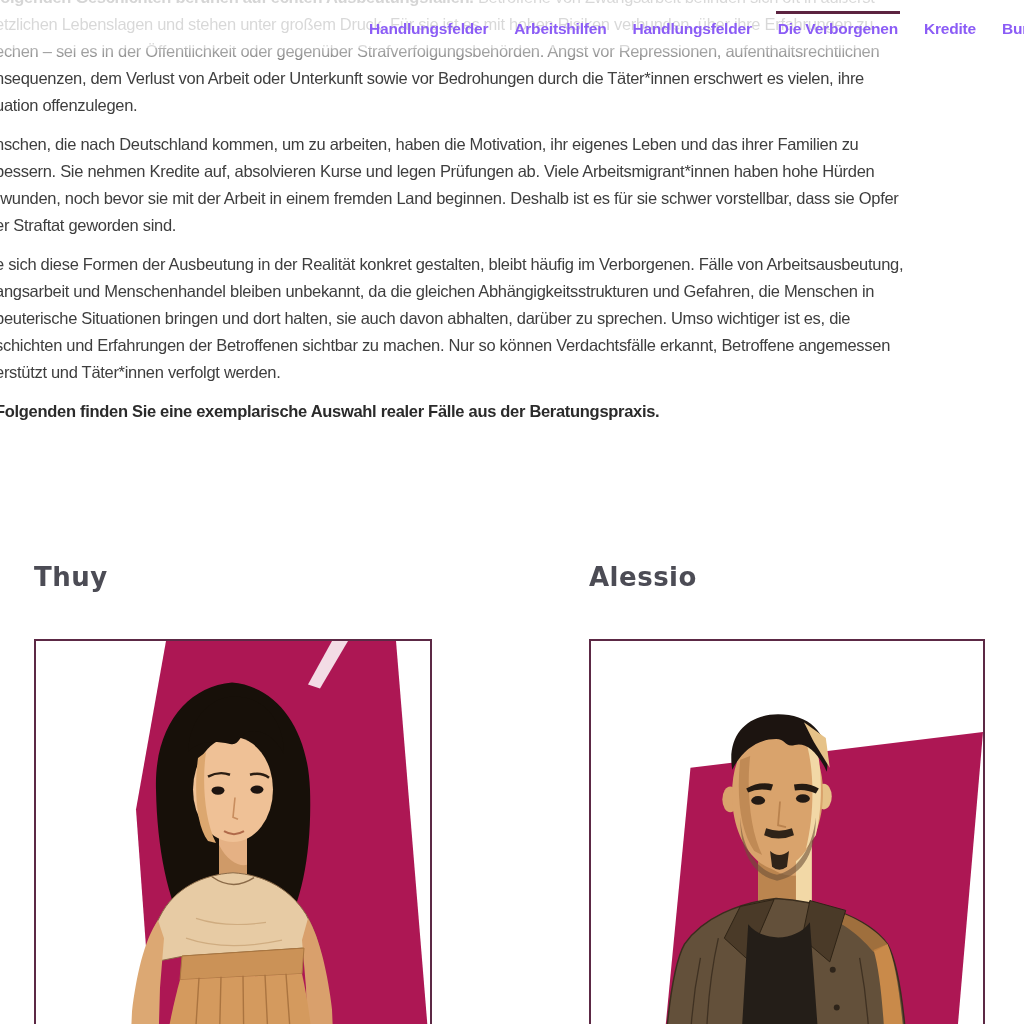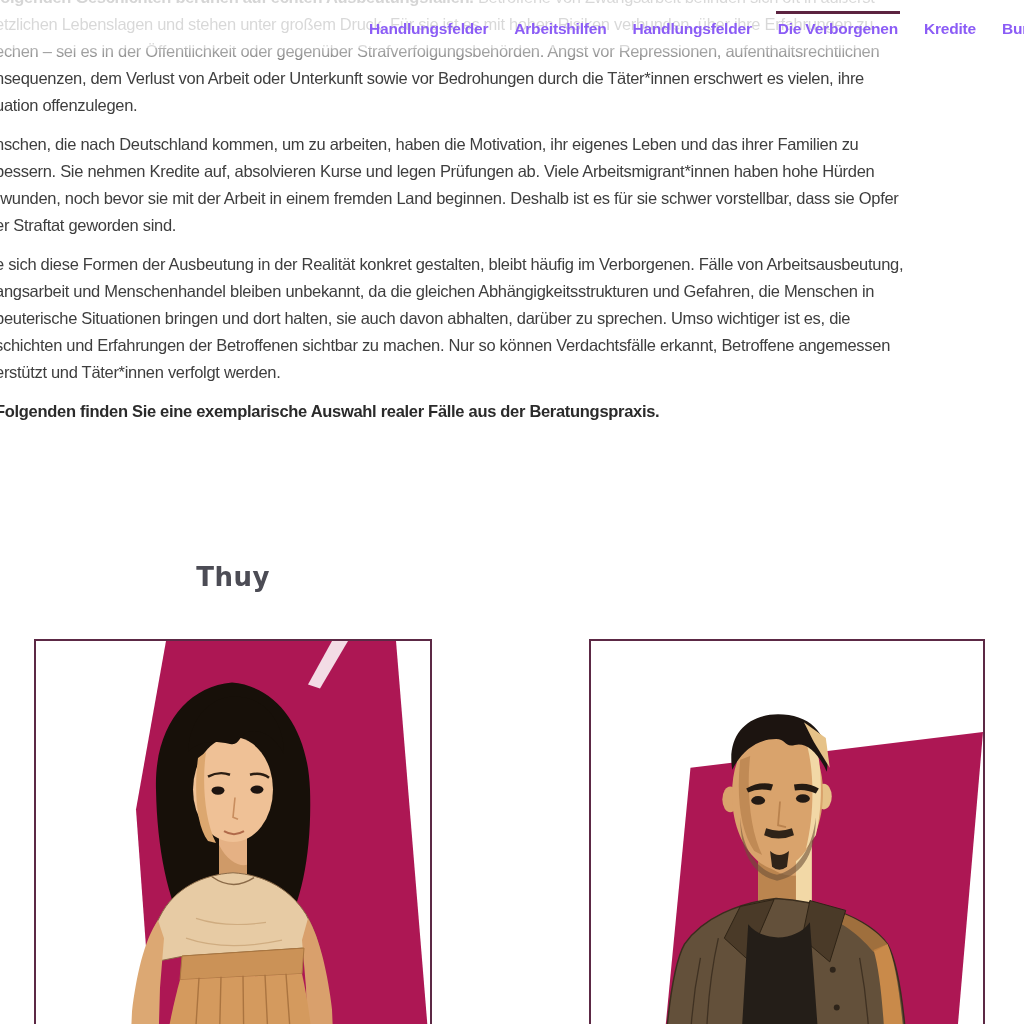--- a/index.html
+++ b/index.html
@@ -32,21 +32,21 @@
   .nav-item{
     position:relative;font-size:15.5px;font-weight:700;letter-spacing:-0.2px;
     color:#8b5cf6;cursor:pointer;
   }
   .nav-item.active::before{
     content:"";position:absolute;left:-2px;right:-2px;top:-9px;height:3px;
     background:#5c2340;
   }
   
   .profile-name{
-    position:absolute;top:562px;height:32px;text-align:center;
+    position:absolute;top:562px;height:32px;text-align:left;
     font-family:"DejaVu Sans","Liberation Sans",sans-serif;
     font-size:26px;font-weight:700;color:#4c4c55;letter-spacing:0.5px;
   }
   .name-thuy{left:34px;width:398px;}
   .name-alessio{left:589px;width:396px;}
   .card{
     position:absolute;top:639px;height:420px;border:2px solid #5c2945;
     background:#fff;box-sizing:border-box;overflow:hidden;
   }
   .card-thuy{left:34px;width:398px;}
@@ -89,20 +89,21 @@
   <nav class="nav-row">
     <span class="nav-item">Handlungsfelder</span>
     <span class="nav-item">Arbeitshilfen</span>
     <span class="nav-item">Handlungsfelder</span>
     <span class="nav-item active">Die Verborgenen</span>
     <span class="nav-item">Kredite</span>
     <span class="nav-item">Bundesländer</span>
   </nav>
 
   <div class="profile-name name-thuy">Thuy</div>
+  <div class="profile-name name-alessio">Alessio</div>
 
   <div class="card card-thuy">
     <svg viewBox="0 0 394 420" preserveAspectRatio="none">
       <rect x="0" y="0" width="394" height="420" fill="#ffffff"></rect>
       <polygon points="130,0 360,0 394,420 118,420 100,170" fill="#ad1754"></polygon>
       <polygon points="296,0 312,0 284,48 272,44" fill="#ffffff" opacity="0.85"></polygon>
       <g>
 
         <path d="M196,42 C150,46 118,88 120,150 C121,210 132,262 150,294 C162,310 176,300 174,268
                  C174,260 176,250 180,246 L214,246 C220,252 222,264 222,272 C220,300 236,310 248,294

